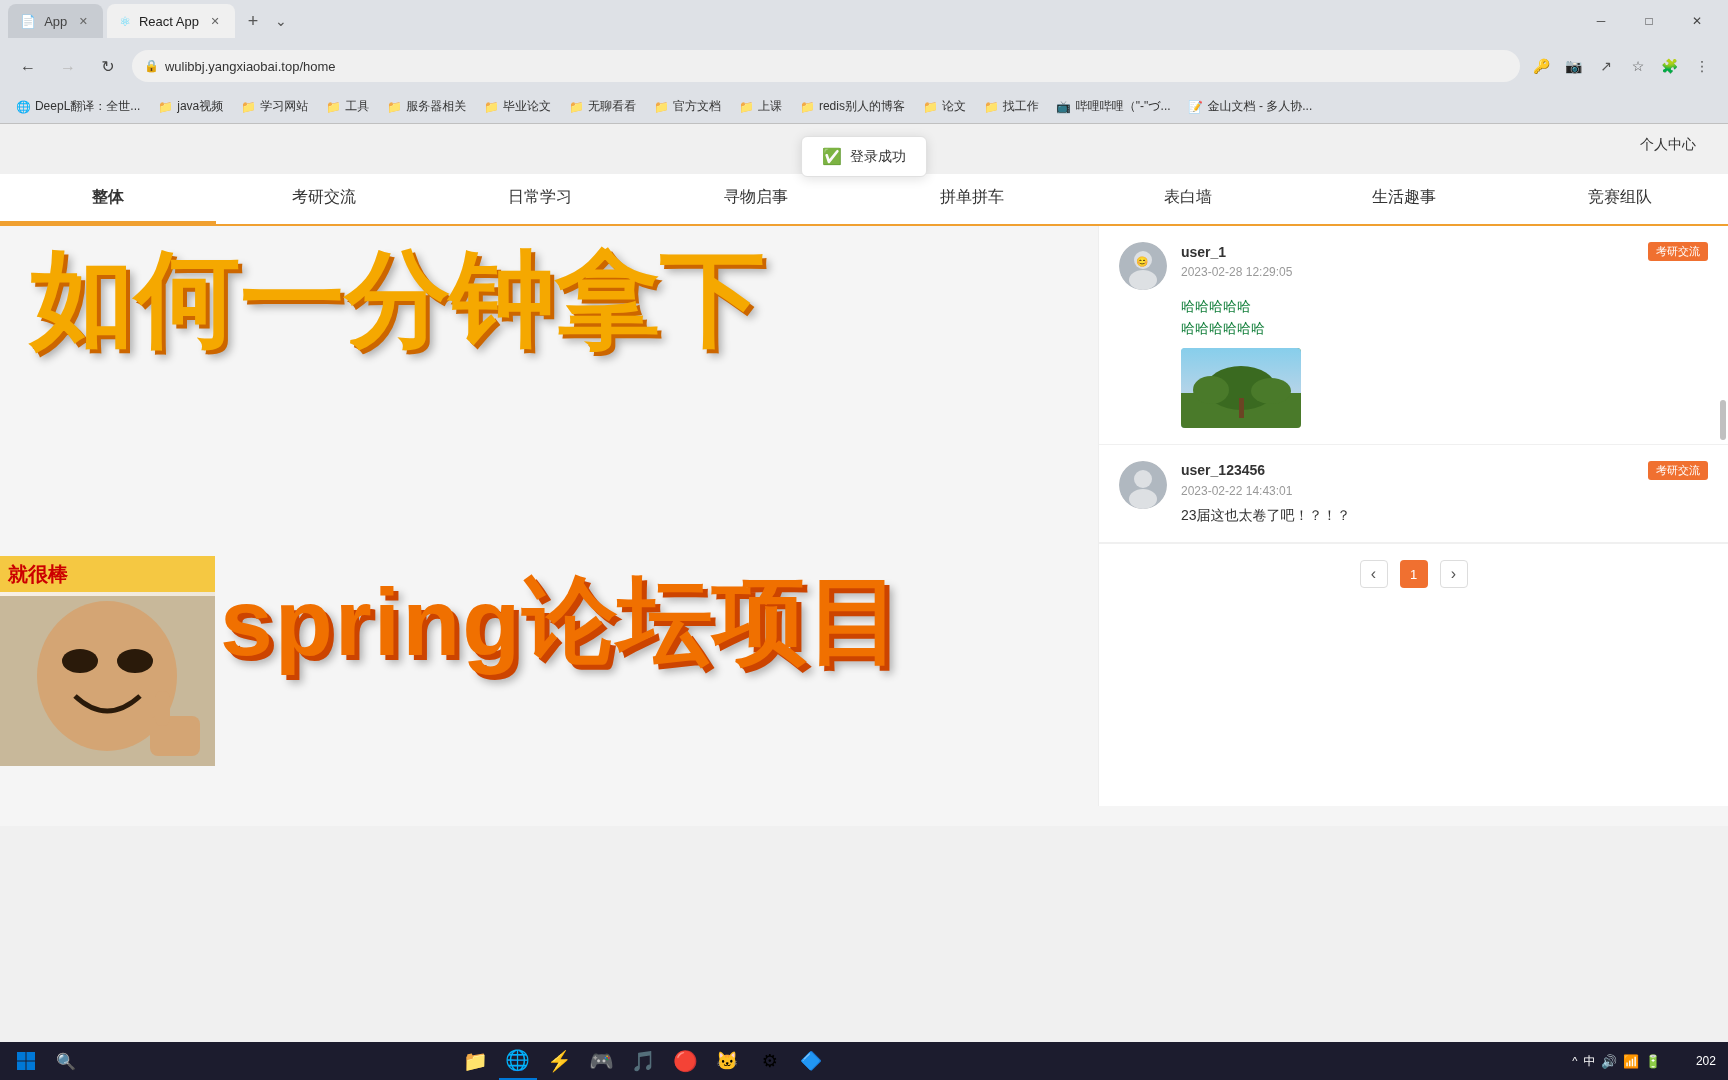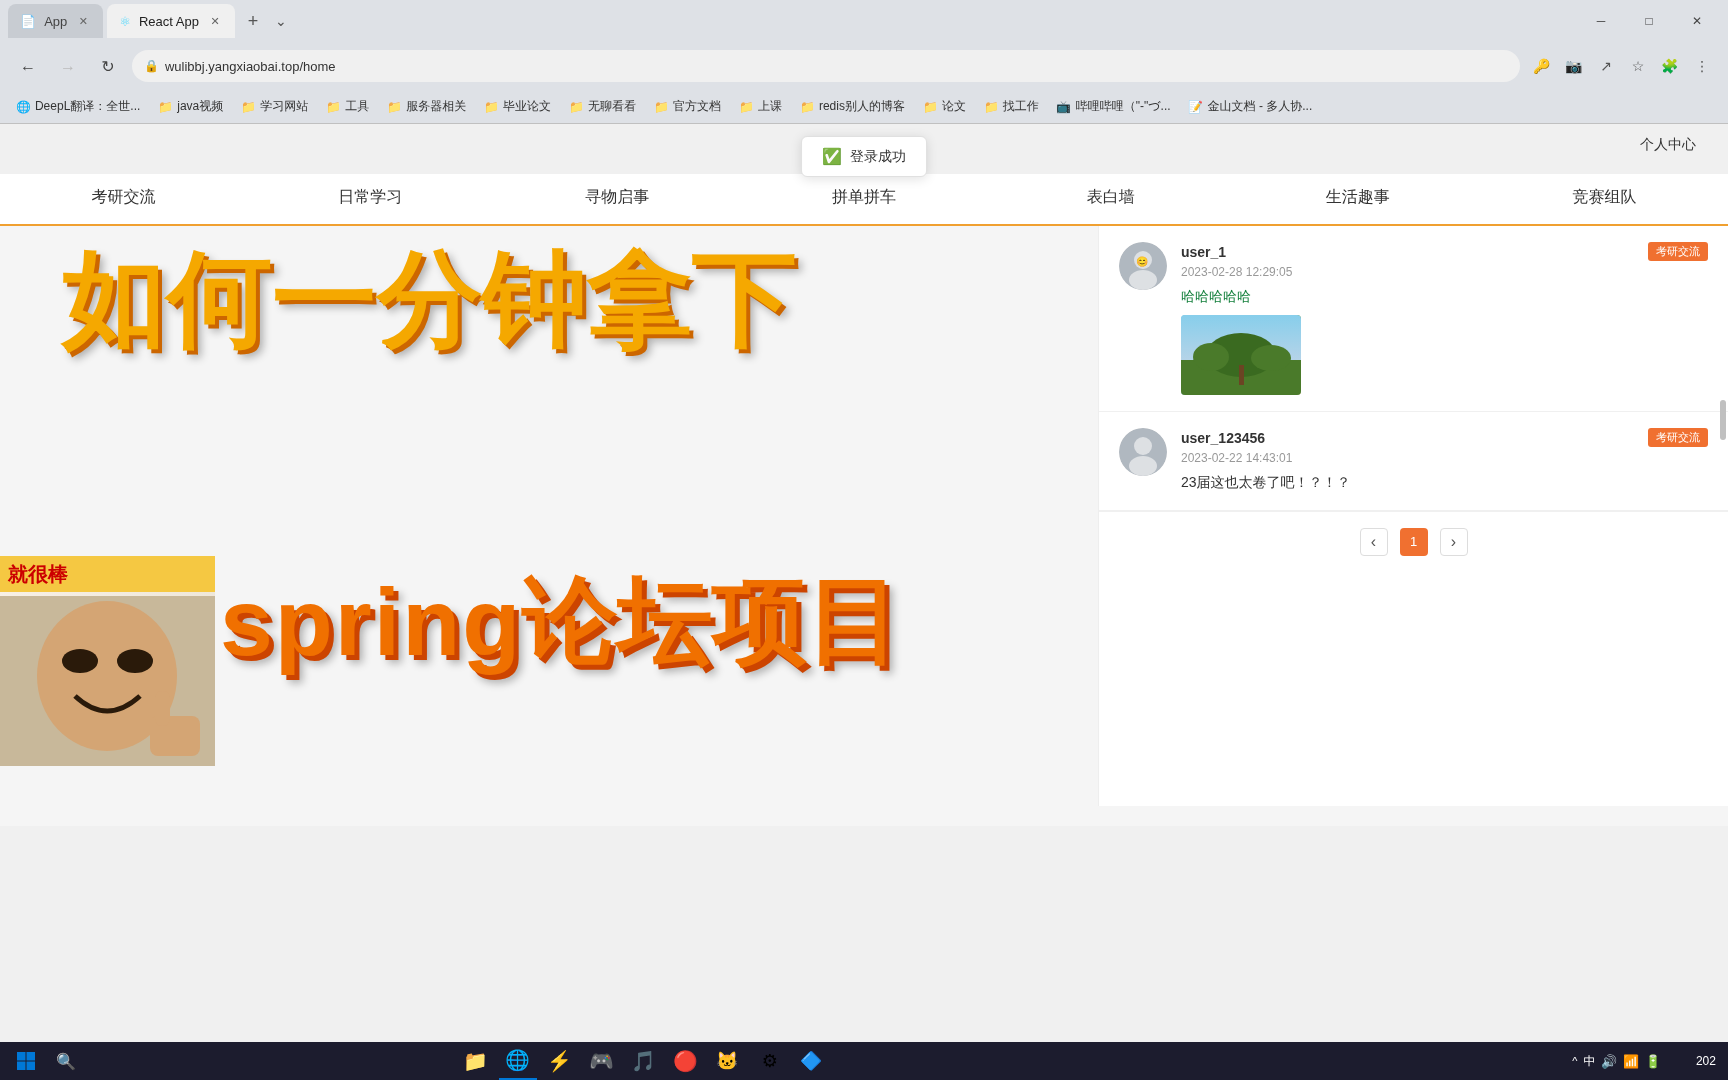--- a/index.html
+++ b/index.html
@@ -157,20 +157,23 @@
 <div class="content-area">
 
   <div class="login-toast">
     <span class="toast-check">✅</span>
     <span>登录成功</span>
   </div>
 
   <div class="personal-center">个人中心</div>
 
   <div class="nav-tabs" style="margin-top: 50px;">
+    <div class="nav-tab active">
+      <span>整体</span>
+    </div>
     <div class="nav-tab">
       <span>考研交流</span>
     </div>
     <div class="nav-tab">
       <span>日常学习</span>
     </div>
     <div class="nav-tab">
       <span>寻物启事</span>
     </div>
     <div class="nav-tab">
@@ -182,21 +185,21 @@
     <div class="nav-tab">
       <span>生活趣事</span>
     </div>
     <div class="nav-tab">
       <span>竞赛组队</span>
     </div>
   </div>
 
   <div class="main-area" style="position:relative; min-height:600px;">
 
-    <div style="position:absolute; top:20px; left:30px; z-index:20; pointer-events:none;margin-left:32px;">
+    <div style="position:absolute; top:20px; left:30px; z-index:20; pointer-events:none;">
       <div style="font-size:105px; font-weight:900; color:#f5a800; text-shadow: 4px 4px 0 #cc6600, 7px 7px 8px rgba(0,0,0,0.3); line-height:1; white-space:nowrap; font-family:'Microsoft YaHei',Arial,sans-serif;">如何一分钟拿下</div>
     </div>
 
     <div style="position:absolute; bottom:140px; left:220px; z-index:20; pointer-events:none; display:flex; align-items:center;">
       <span style="font-size:95px; font-weight:900; color:#f07000; text-shadow:5px 5px 0 #cc4400, 8px 8px 8px rgba(0,0,0,0.3); font-family:Arial,sans-serif; letter-spacing:2px;">spring</span>
       <span style="font-size:95px; font-weight:900; color:#f07000; text-shadow:5px 5px 0 #cc4400, 8px 8px 8px rgba(0,0,0,0.3); font-family:'Microsoft YaHei',Arial,sans-serif;">论坛项目</span>
     </div>
 
     <div style="position:absolute; bottom:60px; left:0; width:215px; height:210px; background:#14b8a6; overflow:hidden; z-index:5;">
 
@@ -236,23 +239,24 @@
             <circle cx="24" cy="18" r="9" fill="#dde0e3"></circle>
             <ellipse cx="24" cy="38" rx="14" ry="10" fill="#dde0e3"></ellipse>
             <text x="24" y="23" text-anchor="middle" font-size="10" fill="#666">😊</text>
           </svg>
         </div>
         <div class="post-body">
           <div style="display:flex; align-items:center; margin-bottom:4px;justify-content:flex-end;">
             <span style="font-size:14px; font-weight:bold; color:#333;">user_1</span>
             <span style="background:#f07030; color:white; font-size:11px; padding:2px 8px; border-radius:3px; margin-left:auto; cursor:pointer;">考研交流</span>
           </div>
-          <div style="font-size:12px; color:#999; margin-bottom:6px;">2023-02-28 12:29:05</div>
+          <div style="font-size:12px; color:#999; margin-bottom:16px;">2023-02-28 12:29:05</div>
           <div style="font-size:14px; color:#15803d; line-height:1.6;">
             <div>哈哈哈哈哈</div>
+            <div>哈哈哈哈哈哈</div>
           </div>
 
           <div style="width:120px; height:80px; margin-top:8px; background:linear-gradient(135deg,#87ceeb,#4a8a3a,#f5a500); border-radius:4px; overflow:hidden;">
             <svg width="120" height="80" viewBox="0 0 120 80">
               <defs>
                 <linearGradient id="sky" x1="0%" y1="0%" x2="0%" y2="100%">
                   <stop offset="0%" style="stop-color:#87ceeb"></stop>
                   <stop offset="60%" style="stop-color:#b8d4e8"></stop>
                 </linearGradient>
               </defs>

